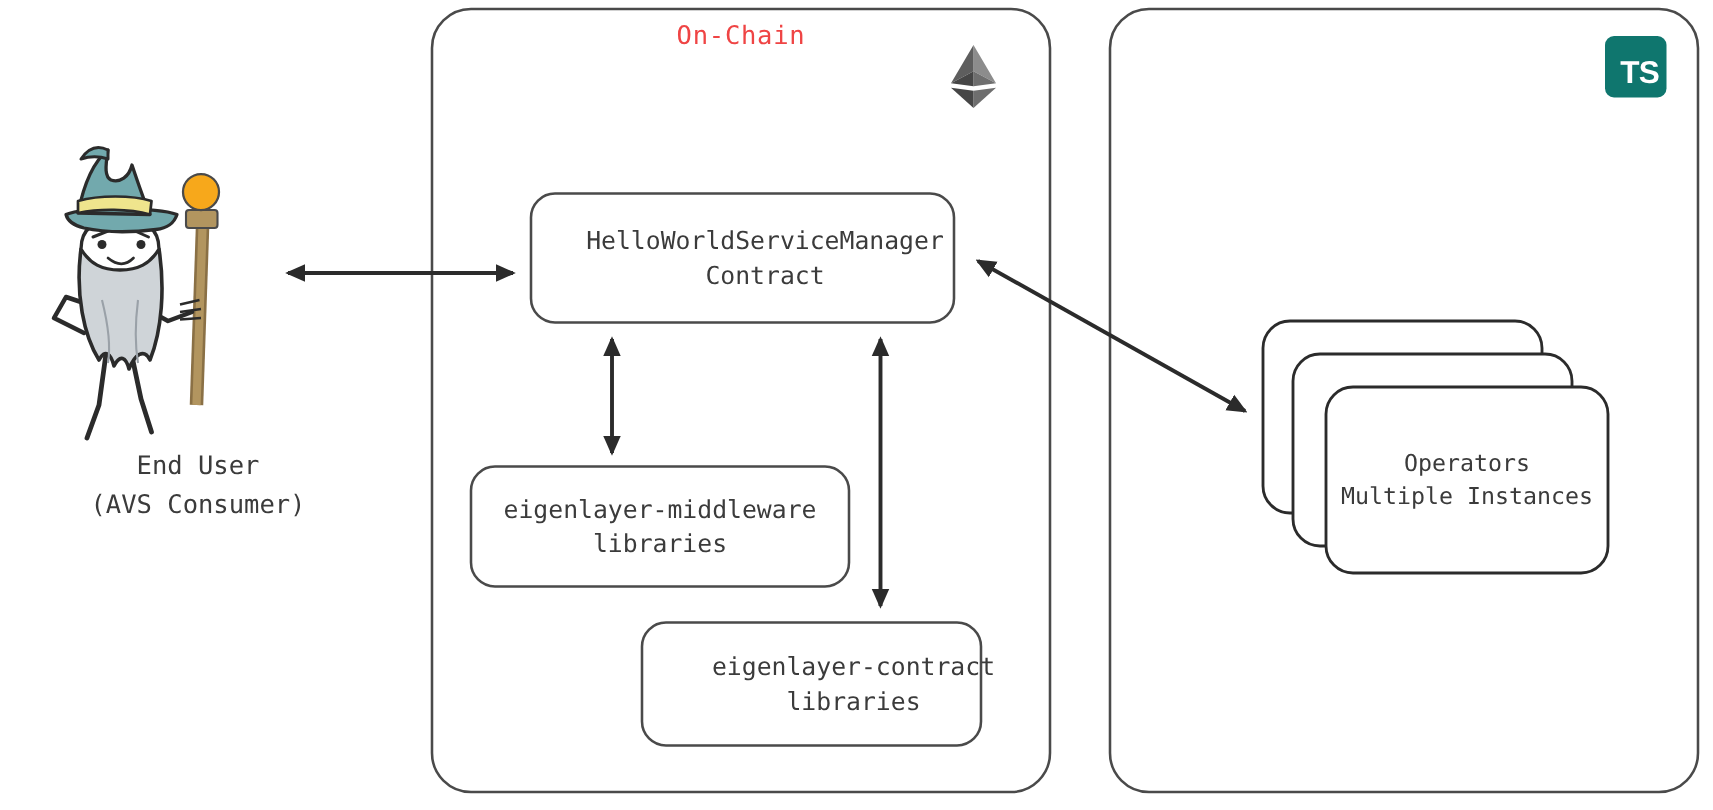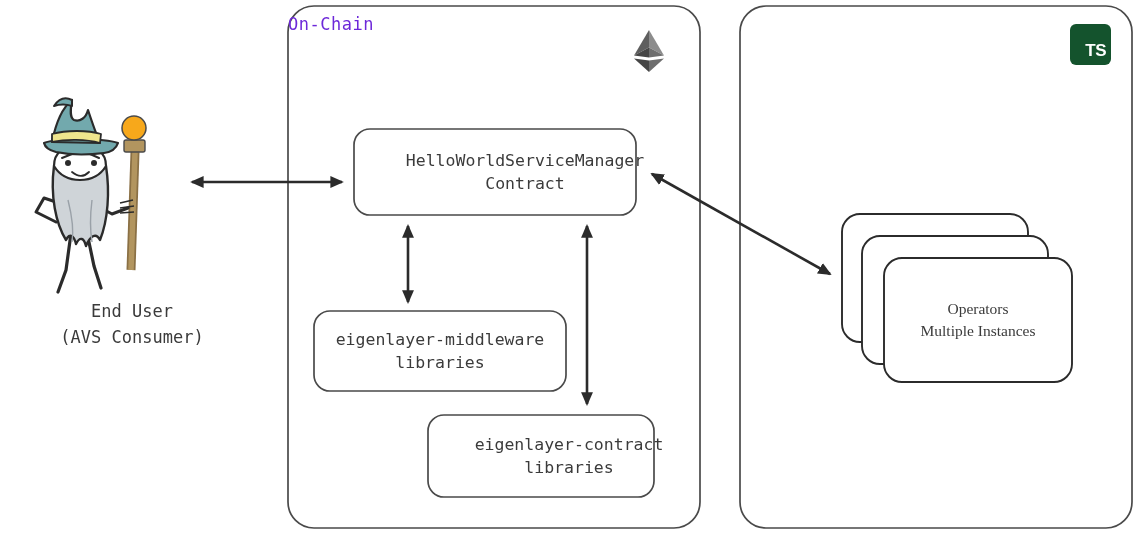--- a/index.html
+++ b/index.html
@@ -22,22 +22,23 @@
     height: 540px;
   }
   #stage > svg {
     position: absolute;
     left: 0; top: 0;
   }
   .panel-title {
     position: absolute;
     font-size: 17px;
     letter-spacing: 0.5px;
-    color: #6d28d9;
+    color: #ef4444;
     white-space: nowrap;
+    text-align: center;
   }
   .node-label {
     position: absolute;
     font-size: 16.5px;
     line-height: 23px;
     color: #3b3b3b;
     text-align: center;
     white-space: pre-line;
     pointer-events: none;
   }
@@ -49,25 +50,25 @@
     text-align: center;
     white-space: pre-line;
   }
   .ts-badge {
     position: absolute;
     left: 1070px;
     top: 24px;
     width: 41px;
     height: 41px;
     border-radius: 6px;
-    background: #14532d;
+    background: #0f766e;
     color: #ffffff;
     font-family: "Liberation Sans", sans-serif;
     font-weight: bold;
-    font-size: 17px;
+    font-size: 21px;
     letter-spacing: -0.5px;
     display: flex;
     align-items: flex-end;
     justify-content: flex-end;
     box-sizing: border-box;
     padding: 0 5px 4px 0;
   }
 </style>
 </head>
 <body>
@@ -150,28 +151,28 @@
       <path d="M72 100 C64 96 58 100 54 106 C60 104 66 104 72 106 Z" fill="#72a9ad" stroke="#2b2b2b" stroke-width="2" stroke-linejoin="round"></path>
       <path d="M52 134 C66 130 88 130 101 134 L100 143 C86 139 66 139 52 142 Z" fill="#efe58d" stroke="#2b2b2b" stroke-width="1.8" stroke-linejoin="round"></path>
     </g>
   </svg>
 
   <div class="panel-title" style="left:288px; top:14px; width:412px;">On-Chain</div>
 
 
   <div class="ts-badge">TS</div>
 
-  <div class="node-label" style="left:369px; top:149px; width:312px;">HelloWorldServiceManager
+  <div class="node-label" style="left:354px; top:149px; width:312px;">HelloWorldServiceManager
 Contract</div>
 
   <div class="node-label" style="left:314px; top:328px; width:252px;">eigenlayer-middleware
 libraries</div>
 
   <div class="node-label" style="left:428px; top:433px; width:226px;padding-left:28px;">eigenlayer-contract
 libraries</div>
 
-  <div class="node-label" style="left:884px; top:298px; width:188px; font-size:15.5px; line-height:22px;font-family:Liberation Serif, serif;">Operators
+  <div class="node-label" style="left:884px; top:298px; width:188px; font-size:15.5px; line-height:22px;">Operators
 Multiple Instances</div>
 
   <div class="actor-label" style="left:0px; top:298px; width:192px;padding-left:36px;">End User
 (AVS Consumer)</div>
 
 </div>
 
 </body></html>

